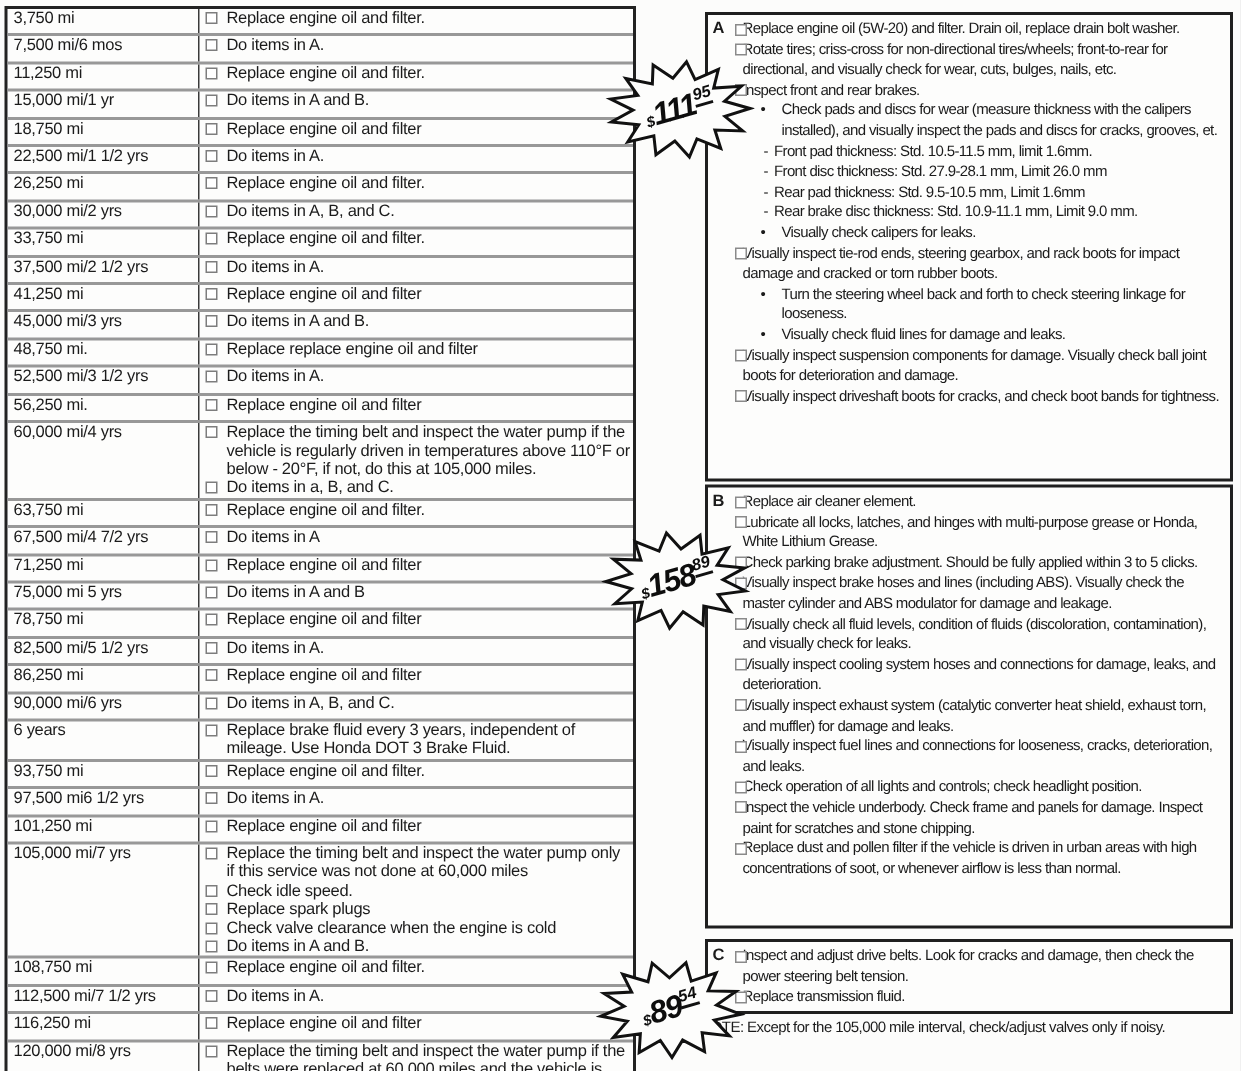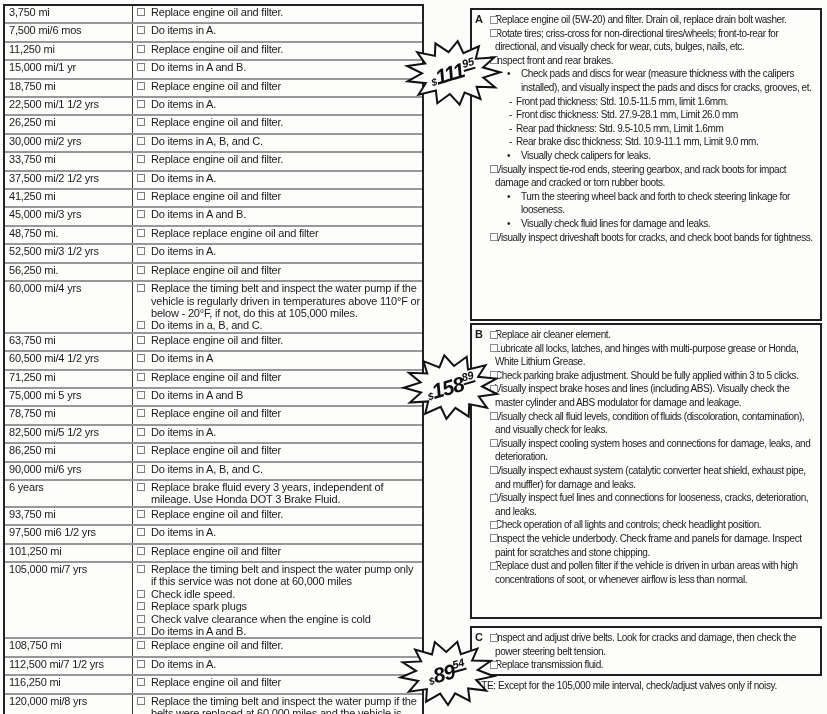--- a/index.html
+++ b/index.html
@@ -173,21 +173,21 @@
           <div class="task"><span class="cb"></span><span>Do items in a, B, and C.</span></div>
         </div>
       </div>
       <div class="sched-row">
         <div class="interval-cell">63,750 mi</div>
         <div class="tasks-cell">
           <div class="task"><span class="cb"></span><span>Replace engine oil and filter.</span></div>
         </div>
       </div>
       <div class="sched-row">
-        <div class="interval-cell">60,500 mi/4 1/2 yrs</div>
+        <div class="interval-cell">67,500 mi/4 7/2 yrs</div>
         <div class="tasks-cell">
           <div class="task"><span class="cb"></span><span>Do items in A</span></div>
         </div>
       </div>
       <div class="sched-row">
         <div class="interval-cell">71,250 mi</div>
         <div class="tasks-cell">
           <div class="task"><span class="cb"></span><span>Replace engine oil and filter</span></div>
         </div>
       </div>
@@ -296,35 +296,35 @@
         <div class="r-item lvl-check"><span class="cb"></span><span>Inspect front and rear brakes.</span></div>
         <div class="r-item lvl-bullet"><span class="marker">•</span><span>Check pads and discs for wear (measure thickness with the calipers installed), and visually inspect the pads and discs for cracks, grooves, et.</span></div>
         <div class="r-item lvl-dash"><span class="marker">-</span><span>Front pad thickness: Std. 10.5-11.5 mm, limit 1.6mm.</span></div>
         <div class="r-item lvl-dash"><span class="marker">-</span><span>Front disc thickness: Std. 27.9-28.1 mm, Limit 26.0 mm</span></div>
         <div class="r-item lvl-dash"><span class="marker">-</span><span>Rear pad thickness: Std. 9.5-10.5 mm, Limit 1.6mm</span></div>
         <div class="r-item lvl-dash"><span class="marker">-</span><span>Rear brake disc thickness: Std. 10.9-11.1 mm, Limit 9.0 mm.</span></div>
         <div class="r-item lvl-bullet"><span class="marker">•</span><span>Visually check calipers for leaks.</span></div>
         <div class="r-item lvl-check"><span class="cb"></span><span>Visually inspect tie-rod ends, steering gearbox, and rack boots for impact damage and cracked or torn rubber boots.</span></div>
         <div class="r-item lvl-bullet"><span class="marker">•</span><span>Turn the steering wheel back and forth to check steering linkage for looseness.</span></div>
         <div class="r-item lvl-bullet"><span class="marker">•</span><span>Visually check fluid lines for damage and leaks.</span></div>
-        <div class="r-item lvl-check"><span class="cb"></span></div>
+        <div class="r-item lvl-check"><span class="cb"></span><span>Visually inspect suspension components for damage. Visually check ball joint boots for deterioration and damage.</span></div>
         <div class="r-item lvl-check"><span class="cb"></span><span>Visually inspect driveshaft boots for cracks, and check boot bands for tightness.</span></div>
       </div>
   </div>
 
   <div class="sec-box box-b">
     <div class="sec-letter">B</div>
     <div class="sec-items">
         <div class="r-item lvl-check"><span class="cb"></span><span>Replace air cleaner element.</span></div>
         <div class="r-item lvl-check"><span class="cb"></span><span>Lubricate all locks, latches, and hinges with multi-purpose grease or Honda, White Lithium Grease.</span></div>
         <div class="r-item lvl-check"><span class="cb"></span><span>Check parking brake adjustment. Should be fully applied within 3 to 5 clicks.</span></div>
         <div class="r-item lvl-check"><span class="cb"></span><span>Visually inspect brake hoses and lines (including ABS). Visually check the master cylinder and ABS modulator for damage and leakage.</span></div>
         <div class="r-item lvl-check"><span class="cb"></span><span>Visually check all fluid levels, condition of fluids (discoloration, contamination), and visually check for leaks.</span></div>
         <div class="r-item lvl-check"><span class="cb"></span><span>Visually inspect cooling system hoses and connections for damage, leaks, and deterioration.</span></div>
-        <div class="r-item lvl-check"><span class="cb"></span><span>Visually inspect exhaust system (catalytic converter heat shield, exhaust pipe, and muffler) for damage and leaks.</span></div>
+        <div class="r-item lvl-check"><span class="cb"></span><span>Visually inspect exhaust system (catalytic converter heat shield, exhaust torn, and muffler) for damage and leaks.</span></div>
         <div class="r-item lvl-check"><span class="cb"></span><span>Visually inspect fuel lines and connections for looseness, cracks, deterioration, and leaks.</span></div>
         <div class="r-item lvl-check"><span class="cb"></span><span>Check operation of all lights and controls; check headlight position.</span></div>
         <div class="r-item lvl-check"><span class="cb"></span><span>Inspect the vehicle underbody. Check frame and panels for damage. Inspect paint for scratches and stone chipping.</span></div>
         <div class="r-item lvl-check"><span class="cb"></span><span>Replace dust and pollen filter if the vehicle is driven in urban areas with high concentrations of soot, or whenever airflow is less than normal.</span></div>
       </div>
   </div>
 
   <div class="sec-box box-c">
     <div class="sec-letter">C</div>
     <div class="sec-items">

